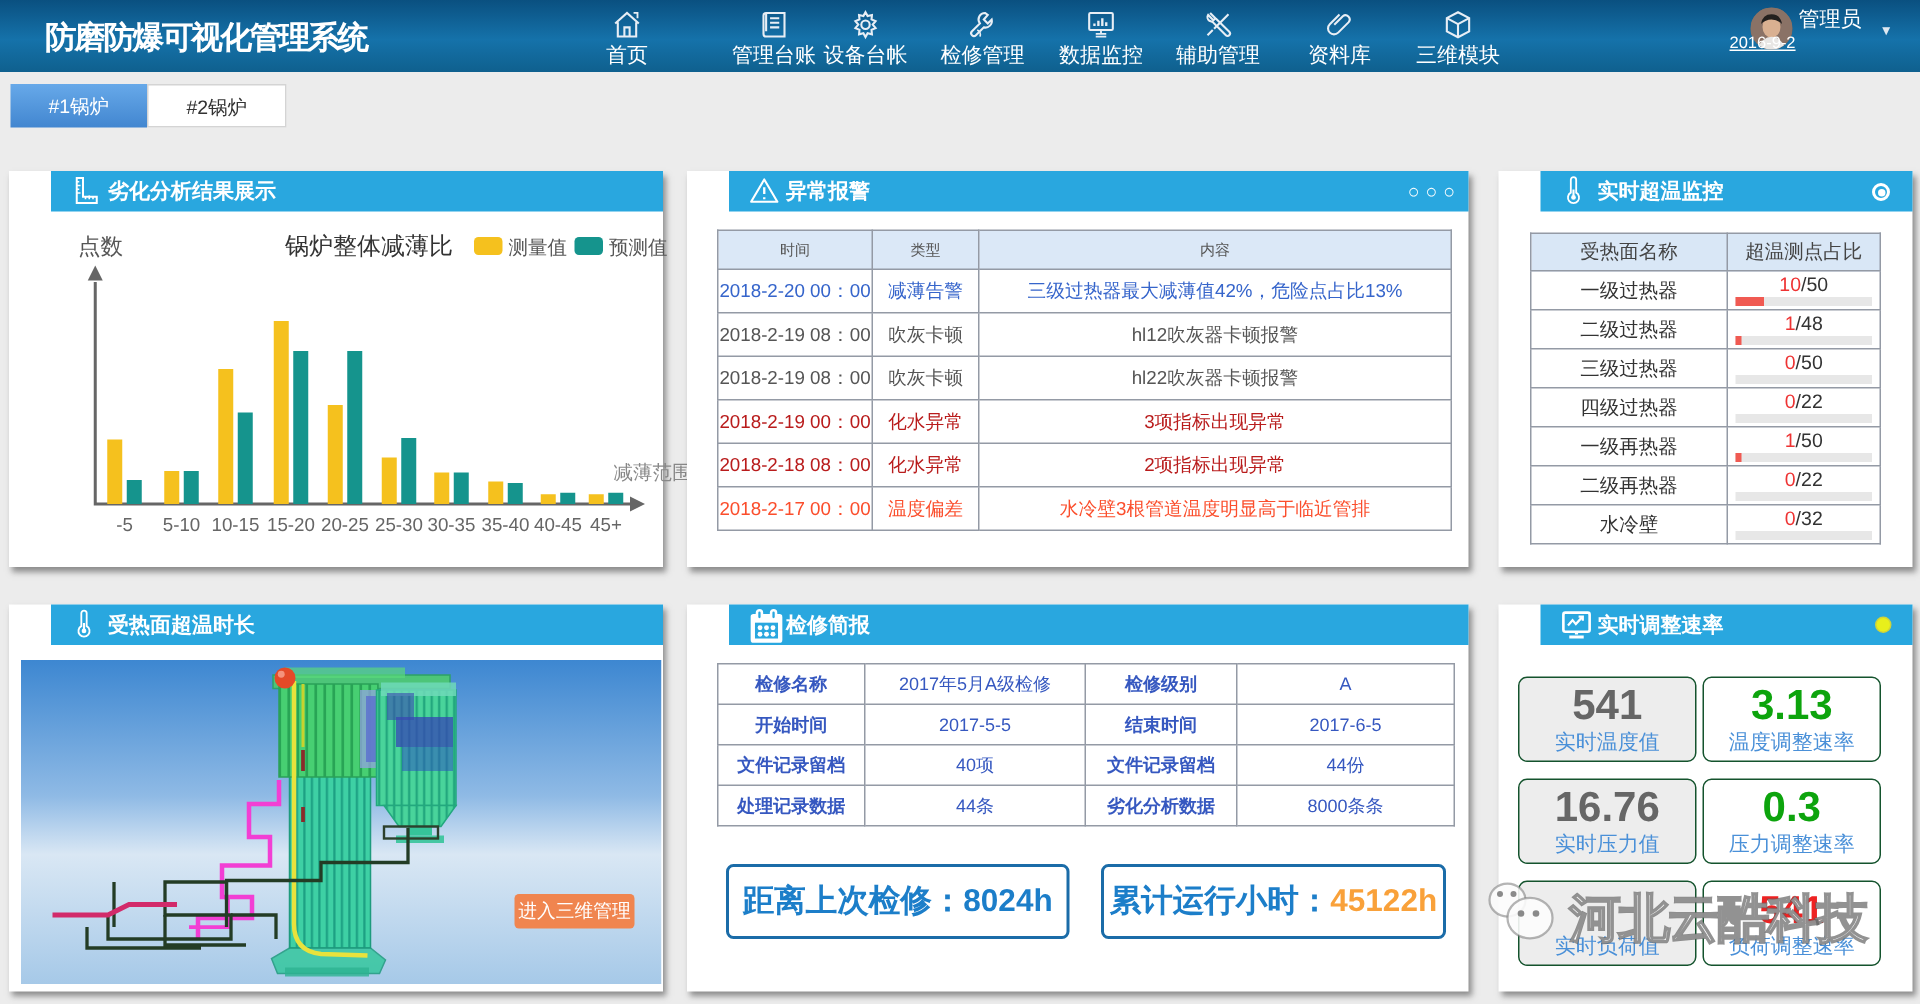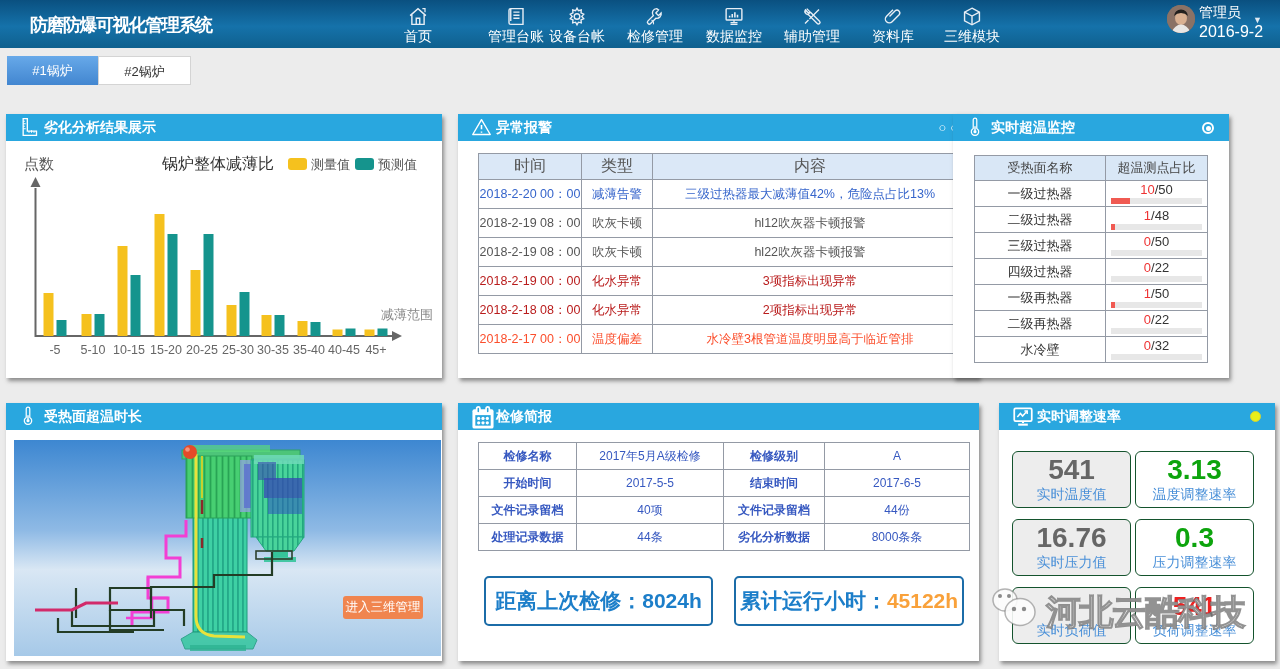--- a/index.html
+++ b/index.html
@@ -1,44 +1,44 @@
 <!DOCTYPE html>
 <html><head>
 <meta charset="utf-8">
 <style>
 *{margin:0;padding:0;box-sizing:border-box;}
 html,body{width:1280px;height:669px;overflow:hidden;}
 body{font-family:"Liberation Sans",sans-serif;background:#ececec;position:relative;}
 
 .nav{position:absolute;left:0;top:0;width:1280px;height:48px;
  background:linear-gradient(180deg,#0a5080 0%,#1572aa 55%,#0f608e 100%);}
-.nav .title{position:absolute;left:30px;top:16px;color:#fff;font-size:18px;font-weight:bold;letter-spacing:-1.5px;line-height:19px;}
+.nav .title{position:absolute;left:30px;top:16px;color:#fff;font-size:21px;font-weight:bold;letter-spacing:-1.5px;line-height:19px;}
 .mi{position:absolute;top:0;width:80px;height:48px;text-align:center;color:#fff;}
 .mi svg{display:block;margin:6px auto 0;}
 .mi .lb{font-size:14px;line-height:16px;margin-top:1px;}
 .user{position:absolute;left:0;top:0;width:1280px;height:48px;color:#fff;}
 .avatar{position:absolute;left:1167px;top:5px;width:28px;height:28px;border-radius:50%;overflow:hidden;
  background:linear-gradient(160deg,#8a7160 0%,#7d675a 60%,#5e4c42 100%);}
 .uname{position:absolute;left:1199px;top:4px;font-size:14px;white-space:nowrap;}
-.udate{position:absolute;left:1199px;top:23px;font-size:16px;white-space:nowrap;}
+.udate{position:absolute;left:1153px;top:23px;font-size:11px;white-space:nowrap;text-decoration:underline;}
 .uarr{position:absolute;left:1253px;top:15px;font-size:9px;color:#dfe9f2;}
 
 .tab{position:absolute;top:56px;height:29px;line-height:29px;text-align:center;font-size:13px;}
 .tab1{left:7px;width:91px;background:linear-gradient(180deg,#67a9e9,#4286d0);color:#fff;}
 .tab2{left:98px;width:93px;background:#fff;color:#333;border:1px solid #d4d4d4;}
 
-.panel{position:absolute;background:#fff;box-shadow:2px 3px 4px rgba(60,60,60,.55);}
+.panel{position:absolute;background:#fff;box-shadow:2px 3px 4px rgba(60,60,60,.55);padding-left:28px;}
 .ph{height:27px;background:#29a7df;color:#fff;font-size:14px;font-weight:bold;line-height:27px;position:relative;}
 .ph svg{position:absolute;left:13px;top:3px;}
 .ph .t{position:absolute;left:38px;top:0;}
 table{border-collapse:collapse;}
 td,th{border:1px solid #949aa5;font-weight:normal;}
 
 .alarm{position:absolute;left:20px;top:39px;width:490px;font-size:12.5px;text-align:center;white-space:nowrap;table-layout:fixed;}
-.alarm th{background:#dbe8f7;color:#555;height:26px;font-size:16px;}
+.alarm th{background:#dbe8f7;color:#555;height:26px;font-size:10px;}
 .alarm td{height:29px;}
 .c-blu{color:#3665cb;}.c-gry{color:#555;margin-top:16px;}.c-grn{color:#b91c1c;}.c-red{color:#fb4e2c;margin-top:15px;}
 
 .heat{position:absolute;left:21px;top:41px;width:234px;font-size:13px;color:#333;}
 .heat th{background:#d9e7f6;color:#444;height:25px;font-size:13px;}
 .heat td{height:26px;}
 .heat td.n{text-align:center;}
 .hv{position:relative;height:26px;}
 .hv .num{position:absolute;width:100%;top:1px;text-align:center;color:#333;}
 .hv .num b{color:#e33;font-weight:normal;}
@@ -245,21 +245,21 @@
         </tr>
   <tr class="c-red">
           <td>2018-2-17 00：00</td>
           <td>温度偏差</td>
           <td>水冷壁3根管道温度明显高于临近管排</td>
         </tr>
  </tbody>
     </table>
 </div>
 
-<div class="panel" style="left:953px;top:114px;width:276px;height:264px">
+<div class="panel" style="left:999px;top:114px;width:276px;height:264px">
  <div class="ph">
       <svg width="18" height="20" viewBox="0 0 24 28" fill="none" stroke="#fff" stroke-width="1.7">
         <path d="M9.5 4 a2.5 2.5 0 0 1 5 0 V16 a5.2 5.2 0 1 1 -5 0 Z"></path>
         <circle cx="12" cy="20.5" r="2.2" fill="#fff" stroke="none"></circle>
         <path d="M12 19 v-6" stroke-width="2"></path>
       </svg>
       <span class="t">实时超温监控</span>
  <span style="position:absolute;right:15px;top:8px;width:12px;height:12px;border-radius:50%;border:2px solid #fff;">
         <span style="position:absolute;left:1.5px;top:1.5px;width:5px;height:5px;border-radius:50%;background:#fff;"></span>
       </span>

